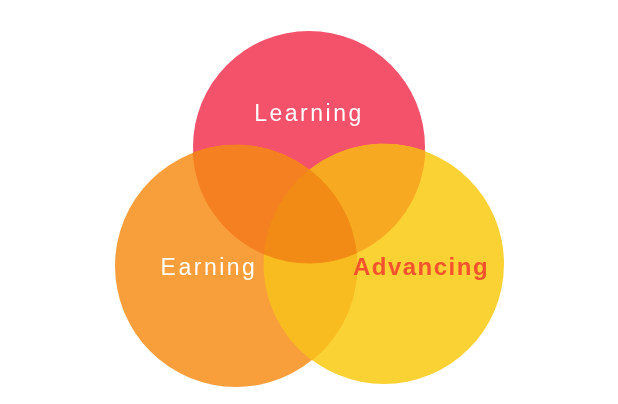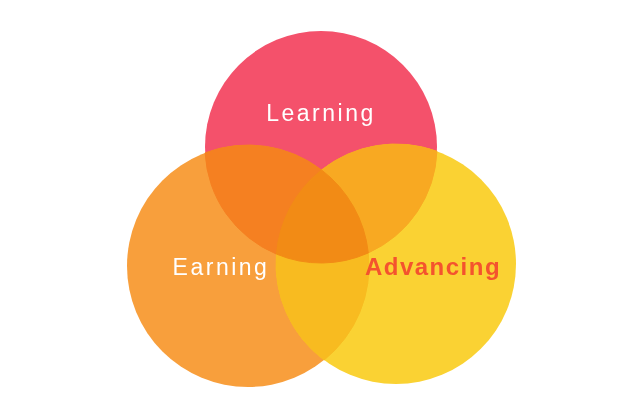--- a/index.html
+++ b/index.html
@@ -6,21 +6,20 @@
     margin: 0;
     padding: 0;
     background: #ffffff;
   }
   .stage {
     position: relative;
     width: 516px;
     height: 404px;
     background: #ffffff;
     overflow: hidden;
-    padding-left: 12px;
   }
   .venn-svg {
     display: block;
   }
   .venn-label {
     font-family: "Liberation Sans", sans-serif;
     font-size: 23px;
     letter-spacing: 2.5px;
     font-weight: 400;
   }

